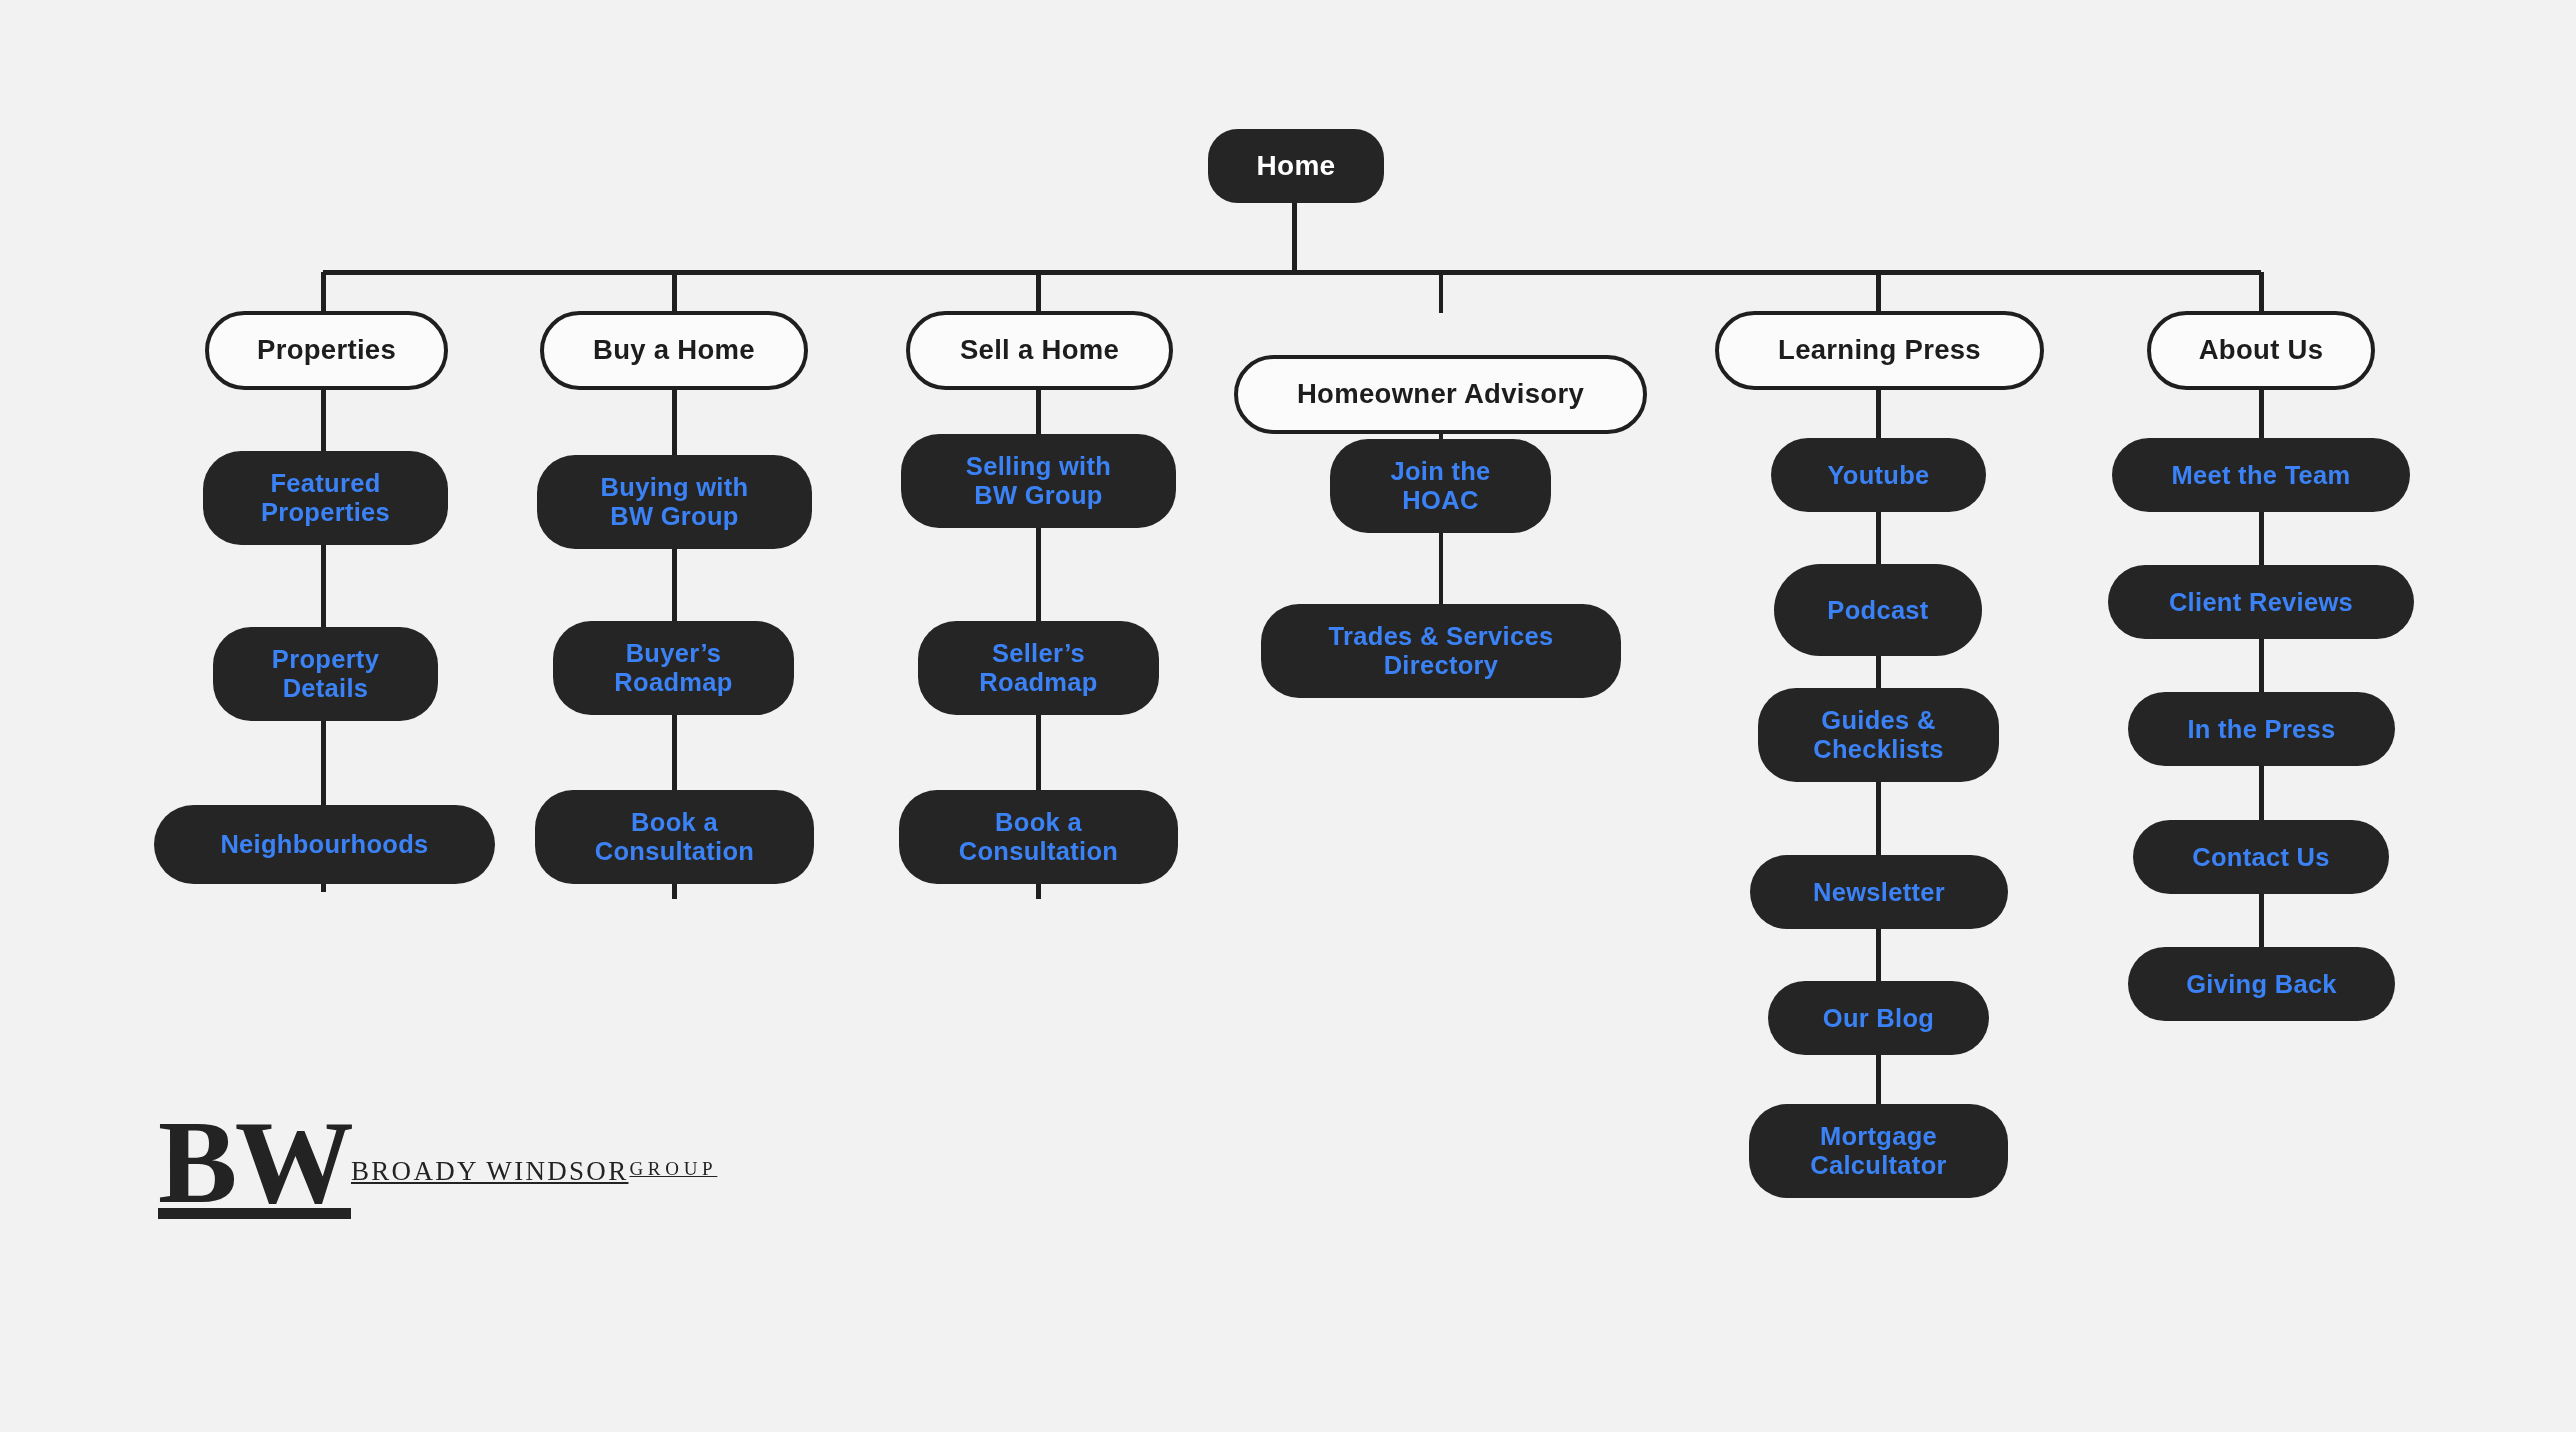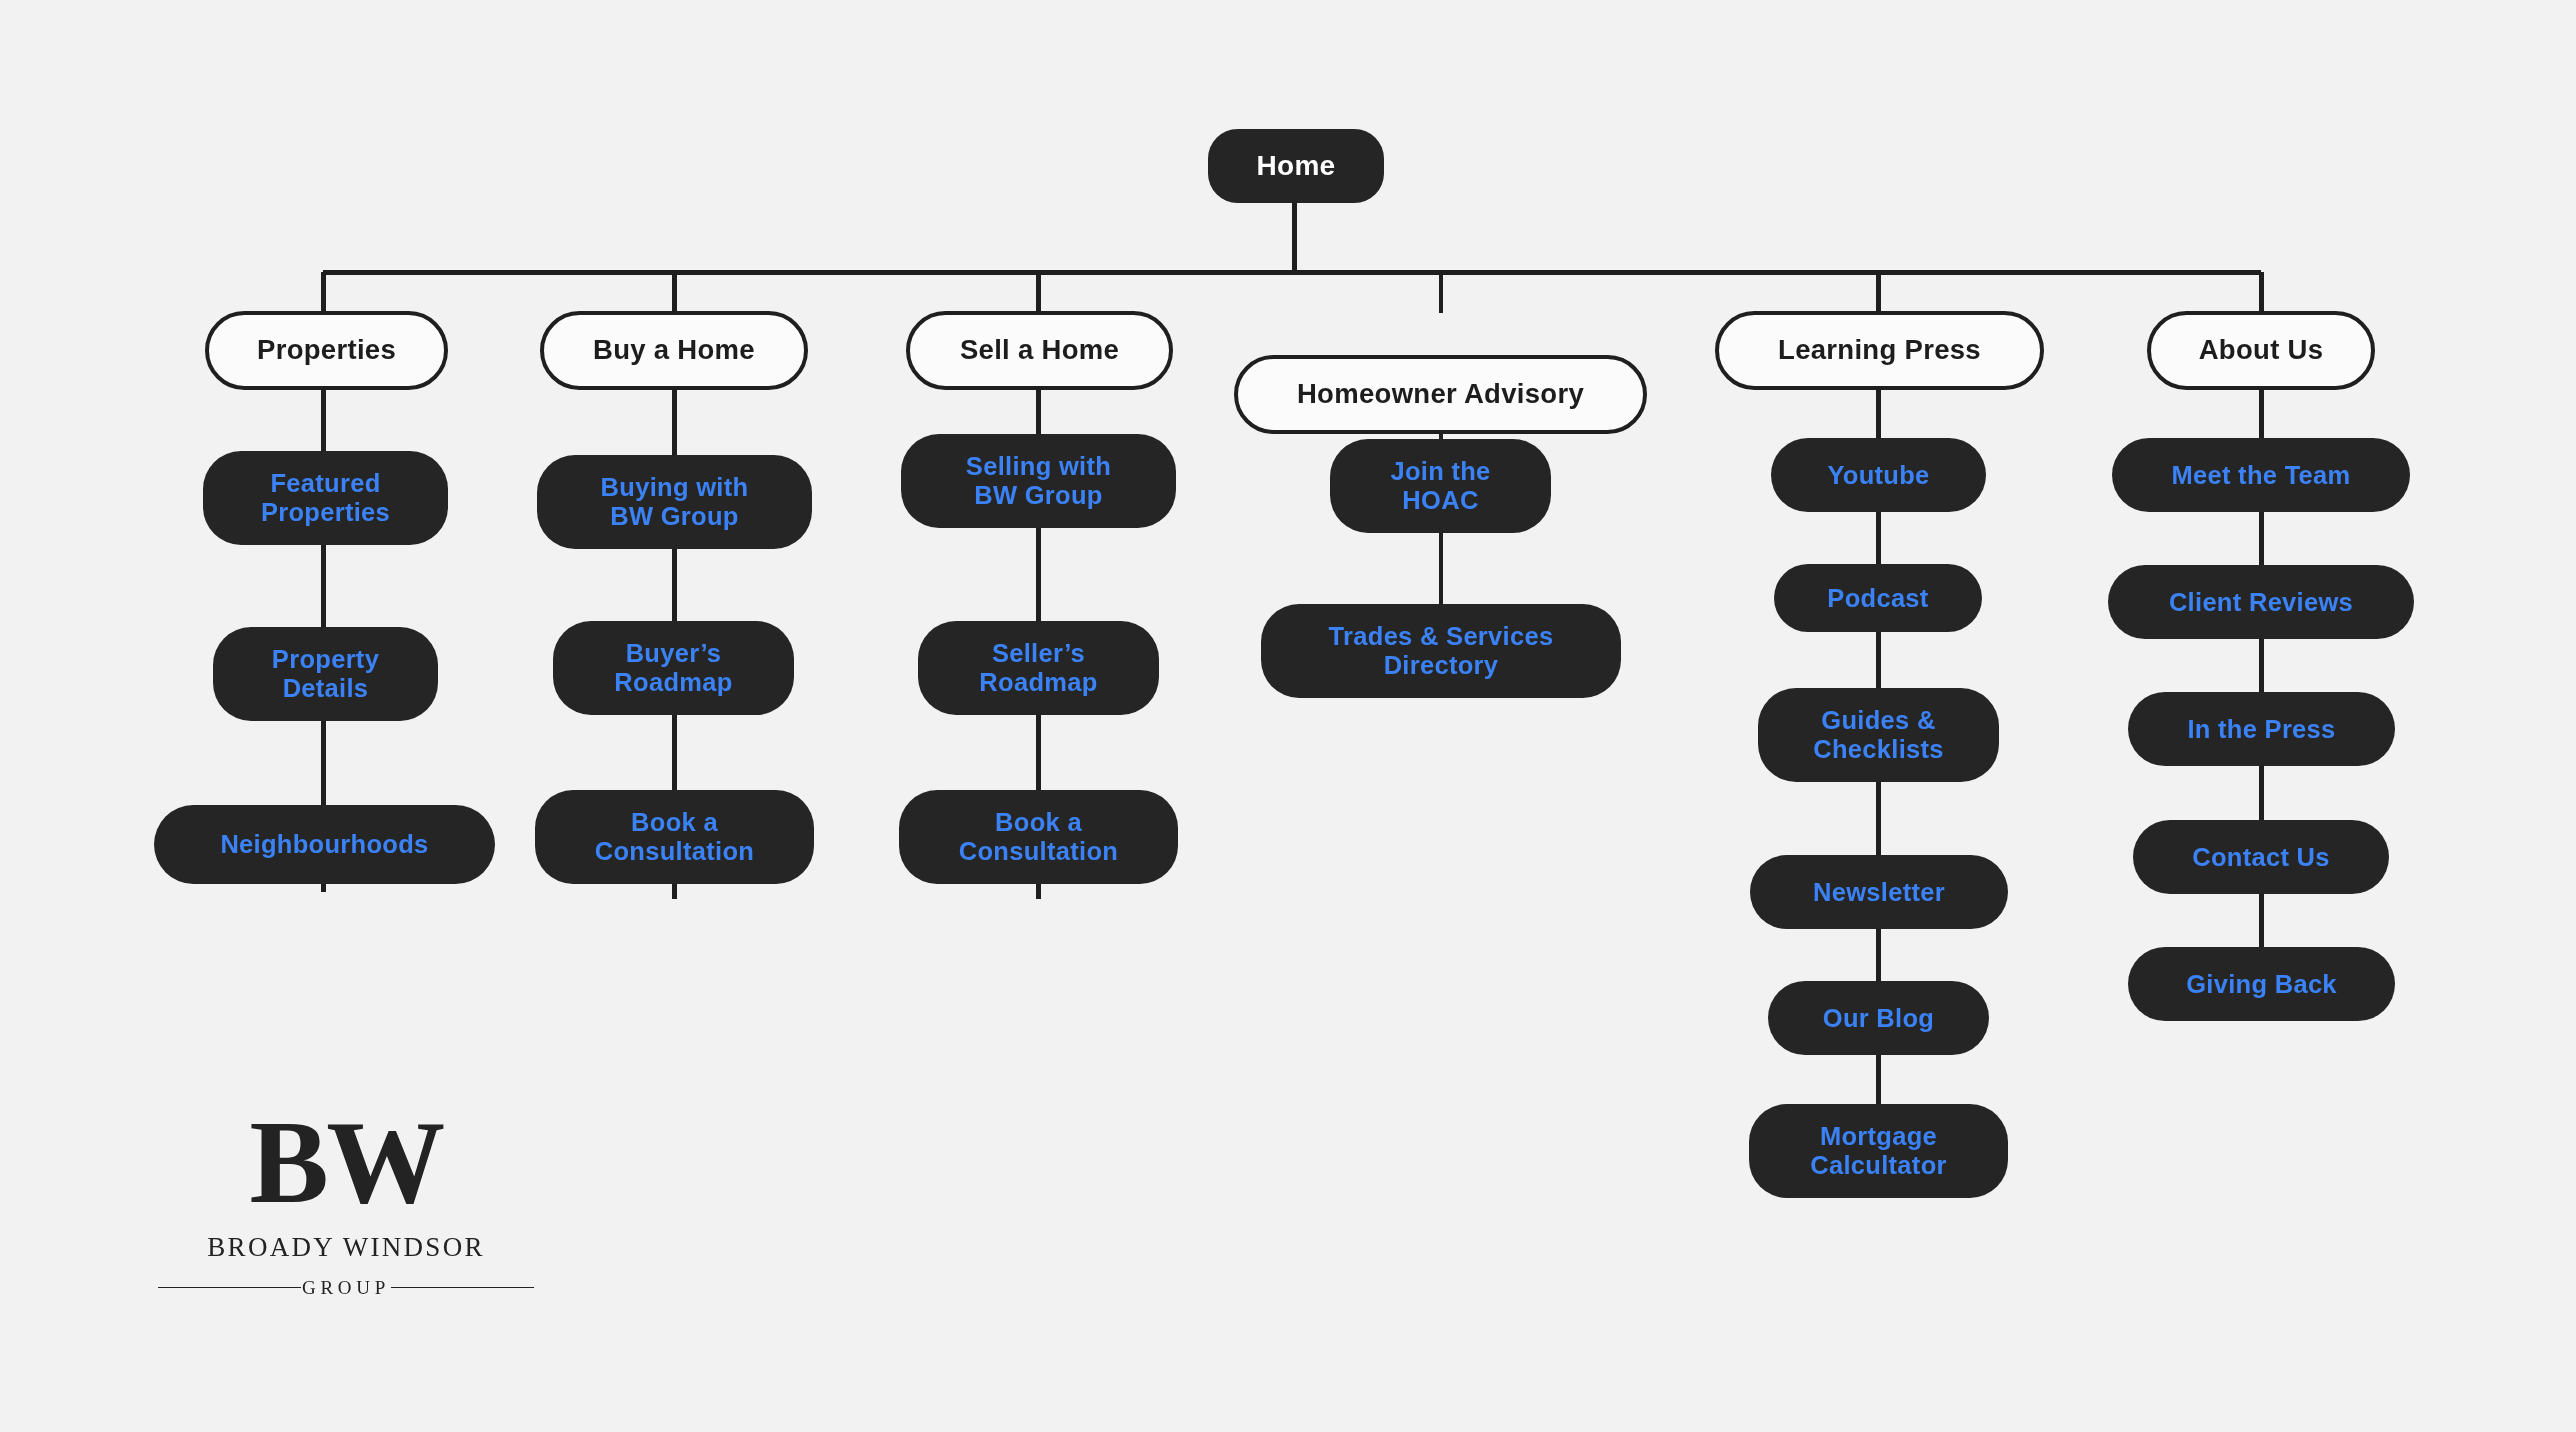--- a/index.html
+++ b/index.html
@@ -41,22 +41,23 @@
     font-size:25.5px;
   }
   .node.leaf.two-line{border-radius:38px;}
 
   
   #logo{
     position:absolute;
     left:158px;top:1110px;
     width:376px;
     z-index:4;
-    display:flex;flex-direction:column;align-items:center;
+    display:flex;flex-direction:row;align-items:center;
     color:#232323;
+    text-decoration:underline;
   }
   #logo .mono{
     font-family:"Liberation Serif", serif;
     font-weight:700;
     font-size:119px;
     line-height:0.88;
     letter-spacing:-2.7px;
   }
   #logo .wordmark{
     font-family:"Liberation Serif", serif;
@@ -140,21 +141,21 @@
 Roadmap</div>
   <div class="node leaf two-line" style="left:899px;top:790px;width:279px;height:94px;">Book a
 Consultation</div>
 
   <div class="node leaf two-line" style="left:1330px;top:439px;width:221px;height:94px;">Join the
 HOAC</div>
   <div class="node leaf two-line" style="left:1261px;top:604px;width:360px;height:94px;">Trades &amp; Services
 Directory</div>
 
   <div class="node leaf" style="left:1771px;top:438px;width:215px;height:74px;">Youtube</div>
-  <div class="node leaf" style="left:1774px;top:564px;width:208px;height:68px;">Podcast</div>
+  <div class="node leaf" style="left:1774px;top:564px;width:208px;height:92px;">Podcast</div>
   <div class="node leaf two-line" style="left:1758px;top:688px;width:241px;height:94px;">Guides &amp;
 Checklists</div>
   <div class="node leaf" style="left:1750px;top:855px;width:258px;height:74px;">Newsletter</div>
   <div class="node leaf" style="left:1768px;top:981px;width:221px;height:74px;">Our Blog</div>
   <div class="node leaf two-line" style="left:1749px;top:1104px;width:259px;height:94px;">Mortgage
 Calcultator</div>
 
   <div class="node leaf" style="left:2112px;top:438px;width:298px;height:74px;">Meet the Team</div>
   <div class="node leaf" style="left:2108px;top:565px;width:306px;height:74px;">Client Reviews</div>
   <div class="node leaf" style="left:2128px;top:692px;width:267px;height:74px;">In the Press</div>

